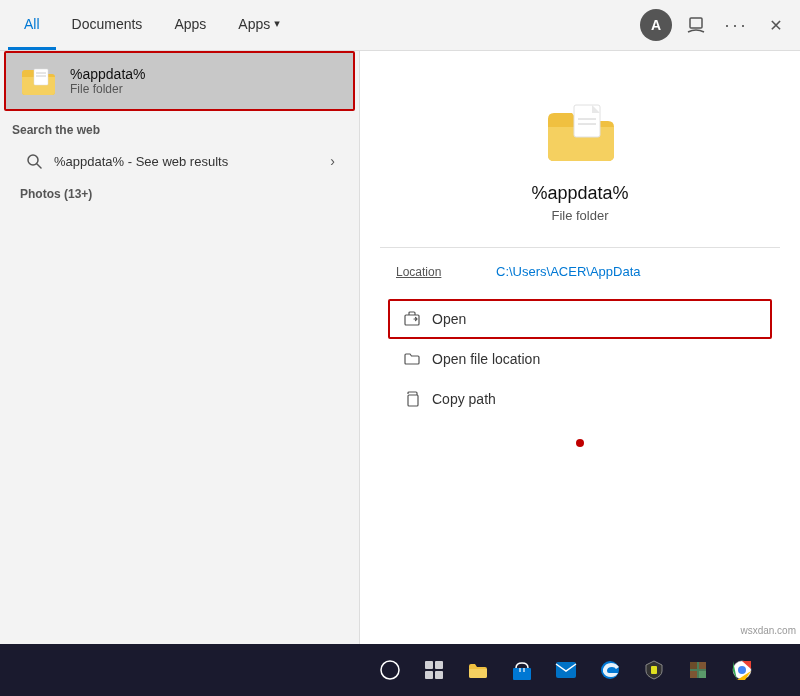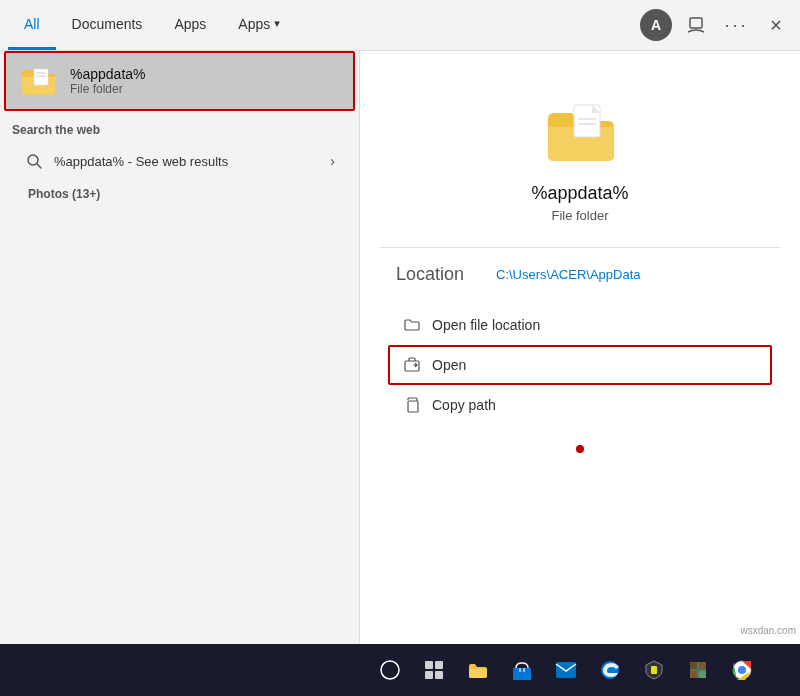--- a/index.html
+++ b/index.html
@@ -174,21 +174,21 @@
 
     .web-search-chevron {
       color: #555;
       font-size: 14px;
     }
 
     .photos-label {
       font-size: 12px;
       font-weight: 600;
       color: #555;
-      padding: 8px 12px 4px 28px;
+      padding: 8px 12px 4px 20px;
     }
 
     
     .search-bar-container {
       height: 52px;
       background: #f3f3f3;
       border-top: 1px solid #ddd;
       display: flex;
       align-items: center;
       padding: 0 8px;
@@ -260,24 +260,25 @@
 
     .location-row {
       display: flex;
       align-items: center;
       width: 100%;
       padding: 0 16px;
       margin-bottom: 20px;
     }
 
     .location-label {
-      font-size: 18px;
+      font-size: 12px;
       color: #555;
       width: 100px;
       flex-shrink: 0;
+      text-decoration: underline;
     }
 
     .location-value {
       font-size: 13px;
       color: #0078d4;
       cursor: pointer;
     }
 
     .action-list {
       width: 100%;
@@ -481,43 +482,43 @@
 
       <div class="right-divider"></div>
 
       <div class="location-row">
         <span class="location-label">Location</span>
         <span class="location-value">C:\Users\ACER\AppData</span>
       </div>
 
       <div class="action-list">
 
-        <div class="action-item">
-          <div class="action-icon">
-            <svg width="18" height="18" viewBox="0 0 18 18" fill="none">
-              <path d="M2 5 Q2 4 3 4 L7 4 L8.5 6 L15 6 Q16 6 16 7 L16 13 Q16 14 15 14 L3 14 Q2 14 2 13 Z" stroke="#555" stroke-width="1.2" fill="none"></path>
-            </svg>
-          </div>
-          <span class="action-label">Open file location</span>
-        </div>
-
         <div class="action-item highlighted">
           <div class="action-icon">
             <svg width="18" height="18" viewBox="0 0 18 18" fill="none">
               <rect x="2" y="5" width="14" height="10" rx="1" stroke="#555" stroke-width="1.2" fill="none"></rect>
               <path d="M6 5 L6 3 Q6 2 7 2 L11 2 Q12 2 12 3 L12 5" stroke="#555" stroke-width="1.2" fill="none"></path>
               <path d="M11 9 L14 9 M12.5 7.5 L14 9 L12.5 10.5" stroke="#555" stroke-width="1.2" stroke-linecap="round" stroke-linejoin="round"></path>
             </svg>
           </div>
           <span class="action-label">Open</span>
         </div>
 
         <div class="action-item">
           <div class="action-icon">
             <svg width="18" height="18" viewBox="0 0 18 18" fill="none">
+              <path d="M2 5 Q2 4 3 4 L7 4 L8.5 6 L15 6 Q16 6 16 7 L16 13 Q16 14 15 14 L3 14 Q2 14 2 13 Z" stroke="#555" stroke-width="1.2" fill="none"></path>
+            </svg>
+          </div>
+          <span class="action-label">Open file location</span>
+        </div>
+
+        <div class="action-item">
+          <div class="action-icon">
+            <svg width="18" height="18" viewBox="0 0 18 18" fill="none">
               <rect x="5" y="5" width="10" height="11" rx="1" stroke="#555" stroke-width="1.2" fill="none"></rect>
               <path d="M5 4 L5 3 Q5 2 6 2 L13 2 Q14 2 14 3 L14 5" stroke="#555" stroke-width="1.2" fill="none"></path>
             </svg>
           </div>
           <span class="action-label">Copy path</span>
         </div>
       </div>
 
       <div class="red-dot"></div>
 

